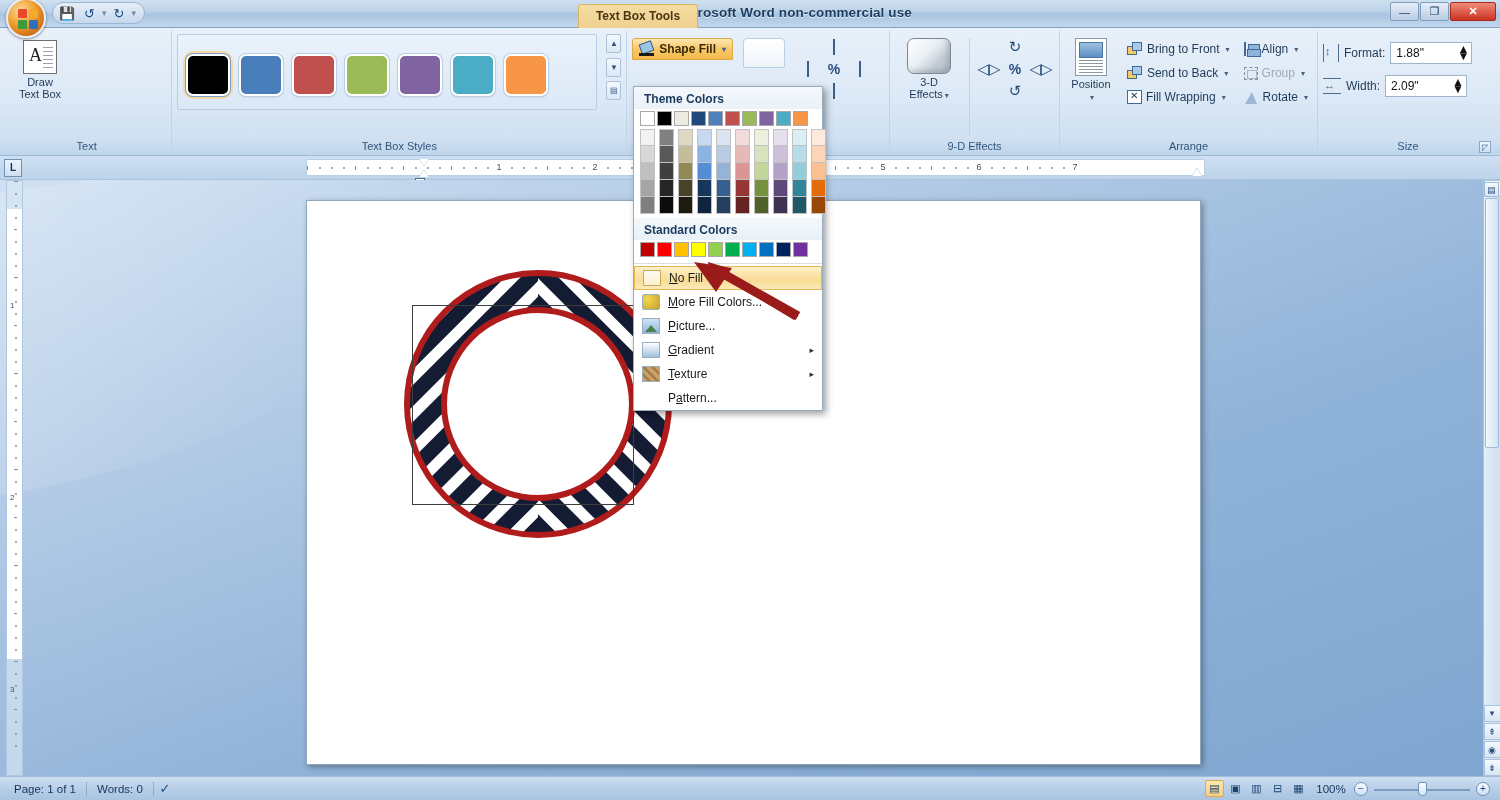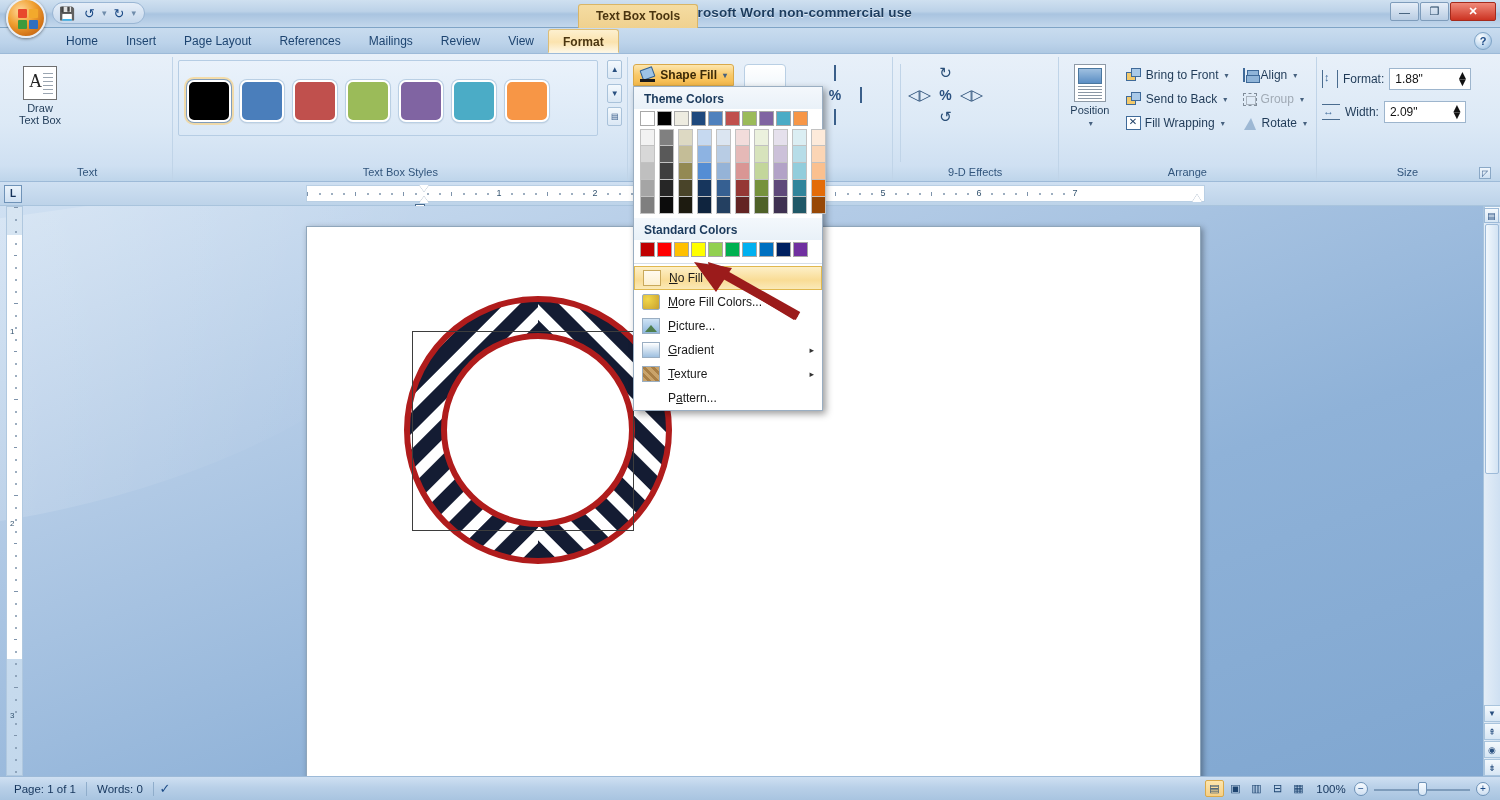--- a/index.html
+++ b/index.html
@@ -340,31 +340,20 @@
     <div class="title-text">Document1 - Microsoft Word non-commercial use</div>
     <div class="ctx-tab-label">Text Box Tools</div>
 
     <div class="winbtns">
       <div class="winbtn">—</div>
       <div class="winbtn">❐</div>
       <div class="winbtn close">✕</div>
     </div>
   </div>
 
-  <div class="tabstrip">
-    <div class="tab">Home</div>
-    <div class="tab">Insert</div>
-    <div class="tab">Page Layout</div>
-    <div class="tab">References</div>
-    <div class="tab">Mailings</div>
-    <div class="tab">Review</div>
-    <div class="tab">View</div>
-    <div class="tab active">Format</div>
-    <div class="help-icon">?</div>
-  </div>
 
   <div class="ribbon">
 
     <div class="rgroup" style="width:175px;">
       <div class="rgroup-body">
         <div class="bigbtn" style="padding-top:6px;">
           <div class="ico ico-textbox"></div>
           <div class="bigbtn-label">
             <span>Draw</span><br>
             <span>Text Box</span>
@@ -417,20 +406,27 @@
           <span></span>
           <span><span class="sq"></span></span>
           <span></span>
         </div>
       </div>
       <div class="rgroup-title">Shadow Effects</div>
     </div>
 
     <div class="rgroup" style="width:170px;">
       <div class="rgroup-body" style="gap:4px;">
+        <div class="bigbtn" style="width:78px;padding-top:4px;">
+          <div class="ico-3d"></div>
+          <div class="bigbtn-label">
+            <span>3-D</span><br>
+            <span>Effects</span><span class="caret">▾</span>
+          </div>
+        </div>
         <div style="width:1px;background:#c0d4e8;align-self:stretch;margin:4px 2px;"></div>
         <div class="rot-grid" style="padding-top:2px;">
           <span></span>
             <span>↻</span>
             <span></span>
           <span>◁▷</span>
           <span class="pct">%</span>
           <span>◁▷</span>
           <span></span>
             <span>↺</span>

